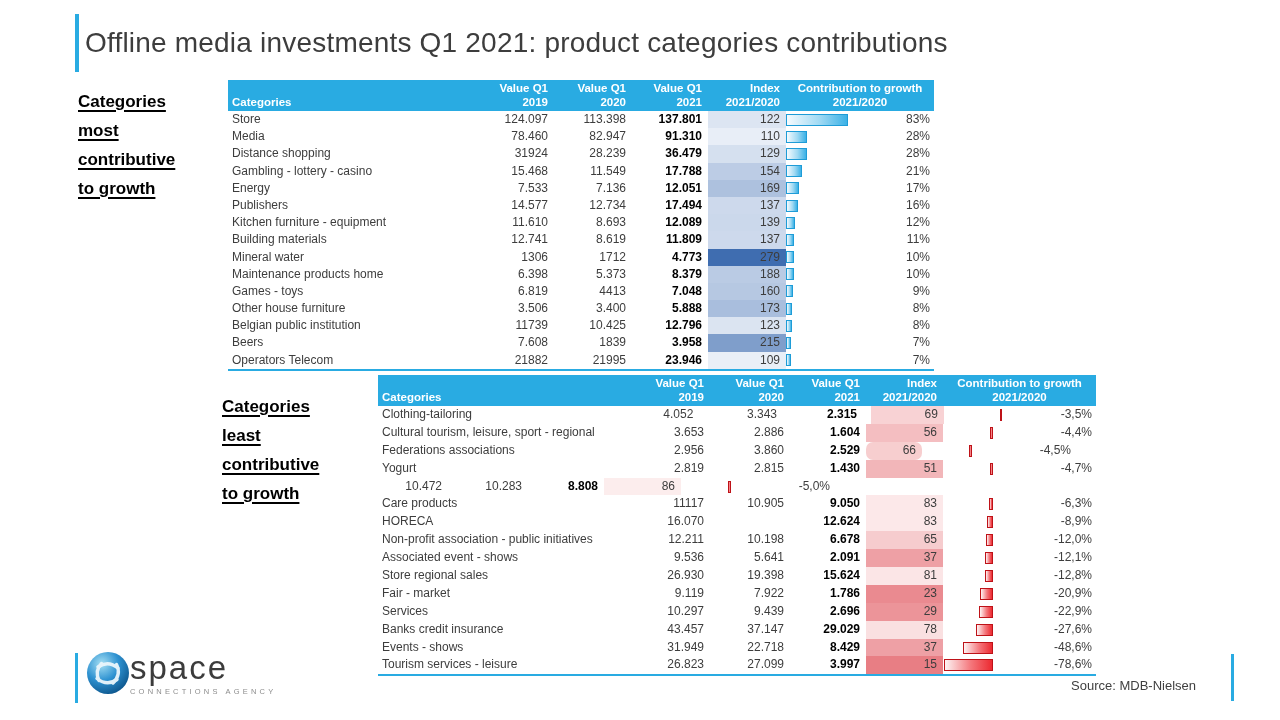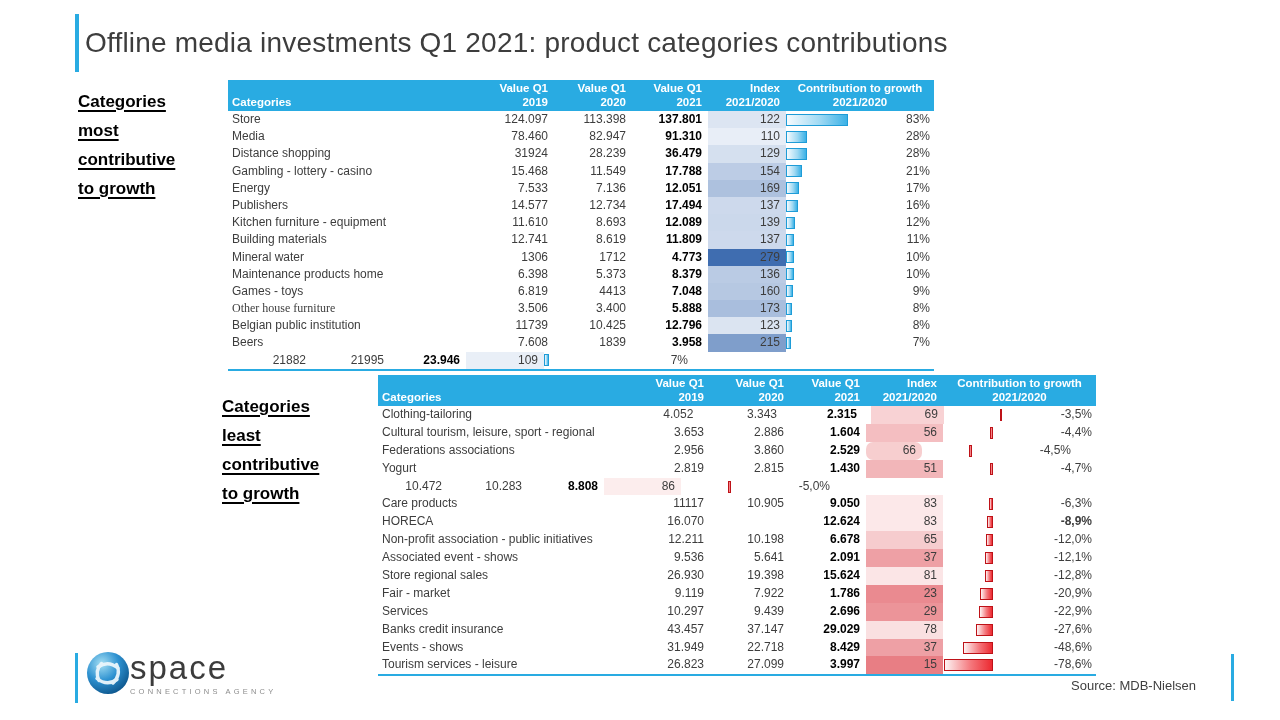--- a/index.html
+++ b/index.html
@@ -190,21 +190,21 @@
             <div class="bar pos" style="width: 8px;"></div>
           </div>
           <div class="pct">10%</div>
         </div>
       </div>
       <div class="t-row" style="line-height: 17.2px; height: 17.2px;">
         <div class="cell c-cat" style="width: 242px;">Maintenance products home</div>
         <div class="cell c-num" style="width: 84px;">6.398</div>
         <div class="cell c-num" style="width: 78px;">5.373</div>
         <div class="cell c-num c-2021" style="width: 76px;">8.379</div>
-        <div class="cell c-idx" style="width: 78px; line-height: 17.2px; background: rgb(186, 203, 228);">136</div>
+        <div class="cell c-idx" style="width: 78px; line-height: 17.2px; background: rgb(186, 203, 228);">188</div>
         <div class="cell c-contrib" style="width: 148px;">
           <div class="barzone" style="width: 64px;">
             <div class="bar pos" style="width: 8px;"></div>
           </div>
           <div class="pct">10%</div>
         </div>
       </div>
       <div class="t-row" style="line-height: 17.2px; height: 17.2px;">
         <div class="cell c-cat" style="width: 242px;">Games - toys</div>
         <div class="cell c-num" style="width: 84px;">6.819</div>
@@ -212,21 +212,21 @@
         <div class="cell c-num c-2021" style="width: 76px;">7.048</div>
         <div class="cell c-idx" style="width: 78px; line-height: 17.2px; background: rgb(182, 200, 226);">160</div>
         <div class="cell c-contrib" style="width: 148px;">
           <div class="barzone" style="width: 64px;">
             <div class="bar pos" style="width: 7px;"></div>
           </div>
           <div class="pct">9%</div>
         </div>
       </div>
       <div class="t-row" style="line-height: 17.2px; height: 17.2px;">
-        <div class="cell c-cat" style="width: 242px; font-family: Liberation Serif, serif;">Other house furniture</div>
+        <div class="cell c-cat" style="width: 242px;">Other house furniture</div>
         <div class="cell c-num" style="width: 84px;">3.506</div>
         <div class="cell c-num" style="width: 78px;">3.400</div>
         <div class="cell c-num c-2021" style="width: 76px;">5.888</div>
         <div class="cell c-idx" style="width: 78px; line-height: 17.2px; background: rgb(169, 190, 221);">173</div>
         <div class="cell c-contrib" style="width: 148px;">
           <div class="barzone" style="width: 64px;">
             <div class="bar pos" style="width: 6px;"></div>
           </div>
           <div class="pct">8%</div>
         </div>
@@ -251,20 +251,21 @@
         <div class="cell c-num c-2021" style="width: 76px;">3.958</div>
         <div class="cell c-idx" style="width: 78px; line-height: 17.2px; background: rgb(127, 158, 203);">215</div>
         <div class="cell c-contrib" style="width: 148px;">
           <div class="barzone" style="width: 64px;">
             <div class="bar pos" style="width: 5px;"></div>
           </div>
           <div class="pct">7%</div>
         </div>
       </div>
       <div class="t-row" style="line-height: 17.2px; height: 17.2px;">
+        <div class="cell c-cat" style="width: 242px;">Operators Telecom</div>
         <div class="cell c-num" style="width: 84px;">21882</div>
         <div class="cell c-num" style="width: 78px;">21995</div>
         <div class="cell c-num c-2021" style="width: 76px;">23.946</div>
         <div class="cell c-idx" style="width: 78px; line-height: 17.2px; background: rgb(233, 239, 247);">109</div>
         <div class="cell c-contrib" style="width: 148px;">
           <div class="barzone" style="width: 64px;">
             <div class="bar pos" style="width: 5px;"></div>
           </div>
           <div class="pct">7%</div>
         </div>
@@ -381,21 +382,21 @@
           </div>
           <div class="pct">-6,3%</div>
         </div>
       </div>
       <div class="t-row" style="line-height: 17.9px; height: 17.9px;">
         <div class="cell c-cat" style="width: 262px;">HORECA</div>
         <div class="cell c-num" style="width: 70px;">16.070</div>
         <div class="cell c-num" style="width: 80px; margin-top: 38px;">15.227</div>
         <div class="cell c-num c-2021" style="width: 76px;">12.624</div>
         <div class="cell c-idx" style="width: 77px; line-height: 17.9px; background: rgb(252, 232, 233);">83</div>
-        <div class="cell c-contrib" style="width: 153px; font-weight: bold;">
+        <div class="cell c-contrib" style="width: 153px;">
           <div class="barzone neg" style="width: 50px;">
             <div class="bar neg" style="width: 6px;"></div>
           </div>
           <div class="pct">-8,9%</div>
         </div>
       </div>
       <div class="t-row" style="line-height: 17.9px; height: 17.9px;">
         <div class="cell c-cat" style="width: 262px;">Non-profit association - public initiatives</div>
         <div class="cell c-num" style="width: 70px;">12.211</div>
         <div class="cell c-num" style="width: 80px;">10.198</div>

